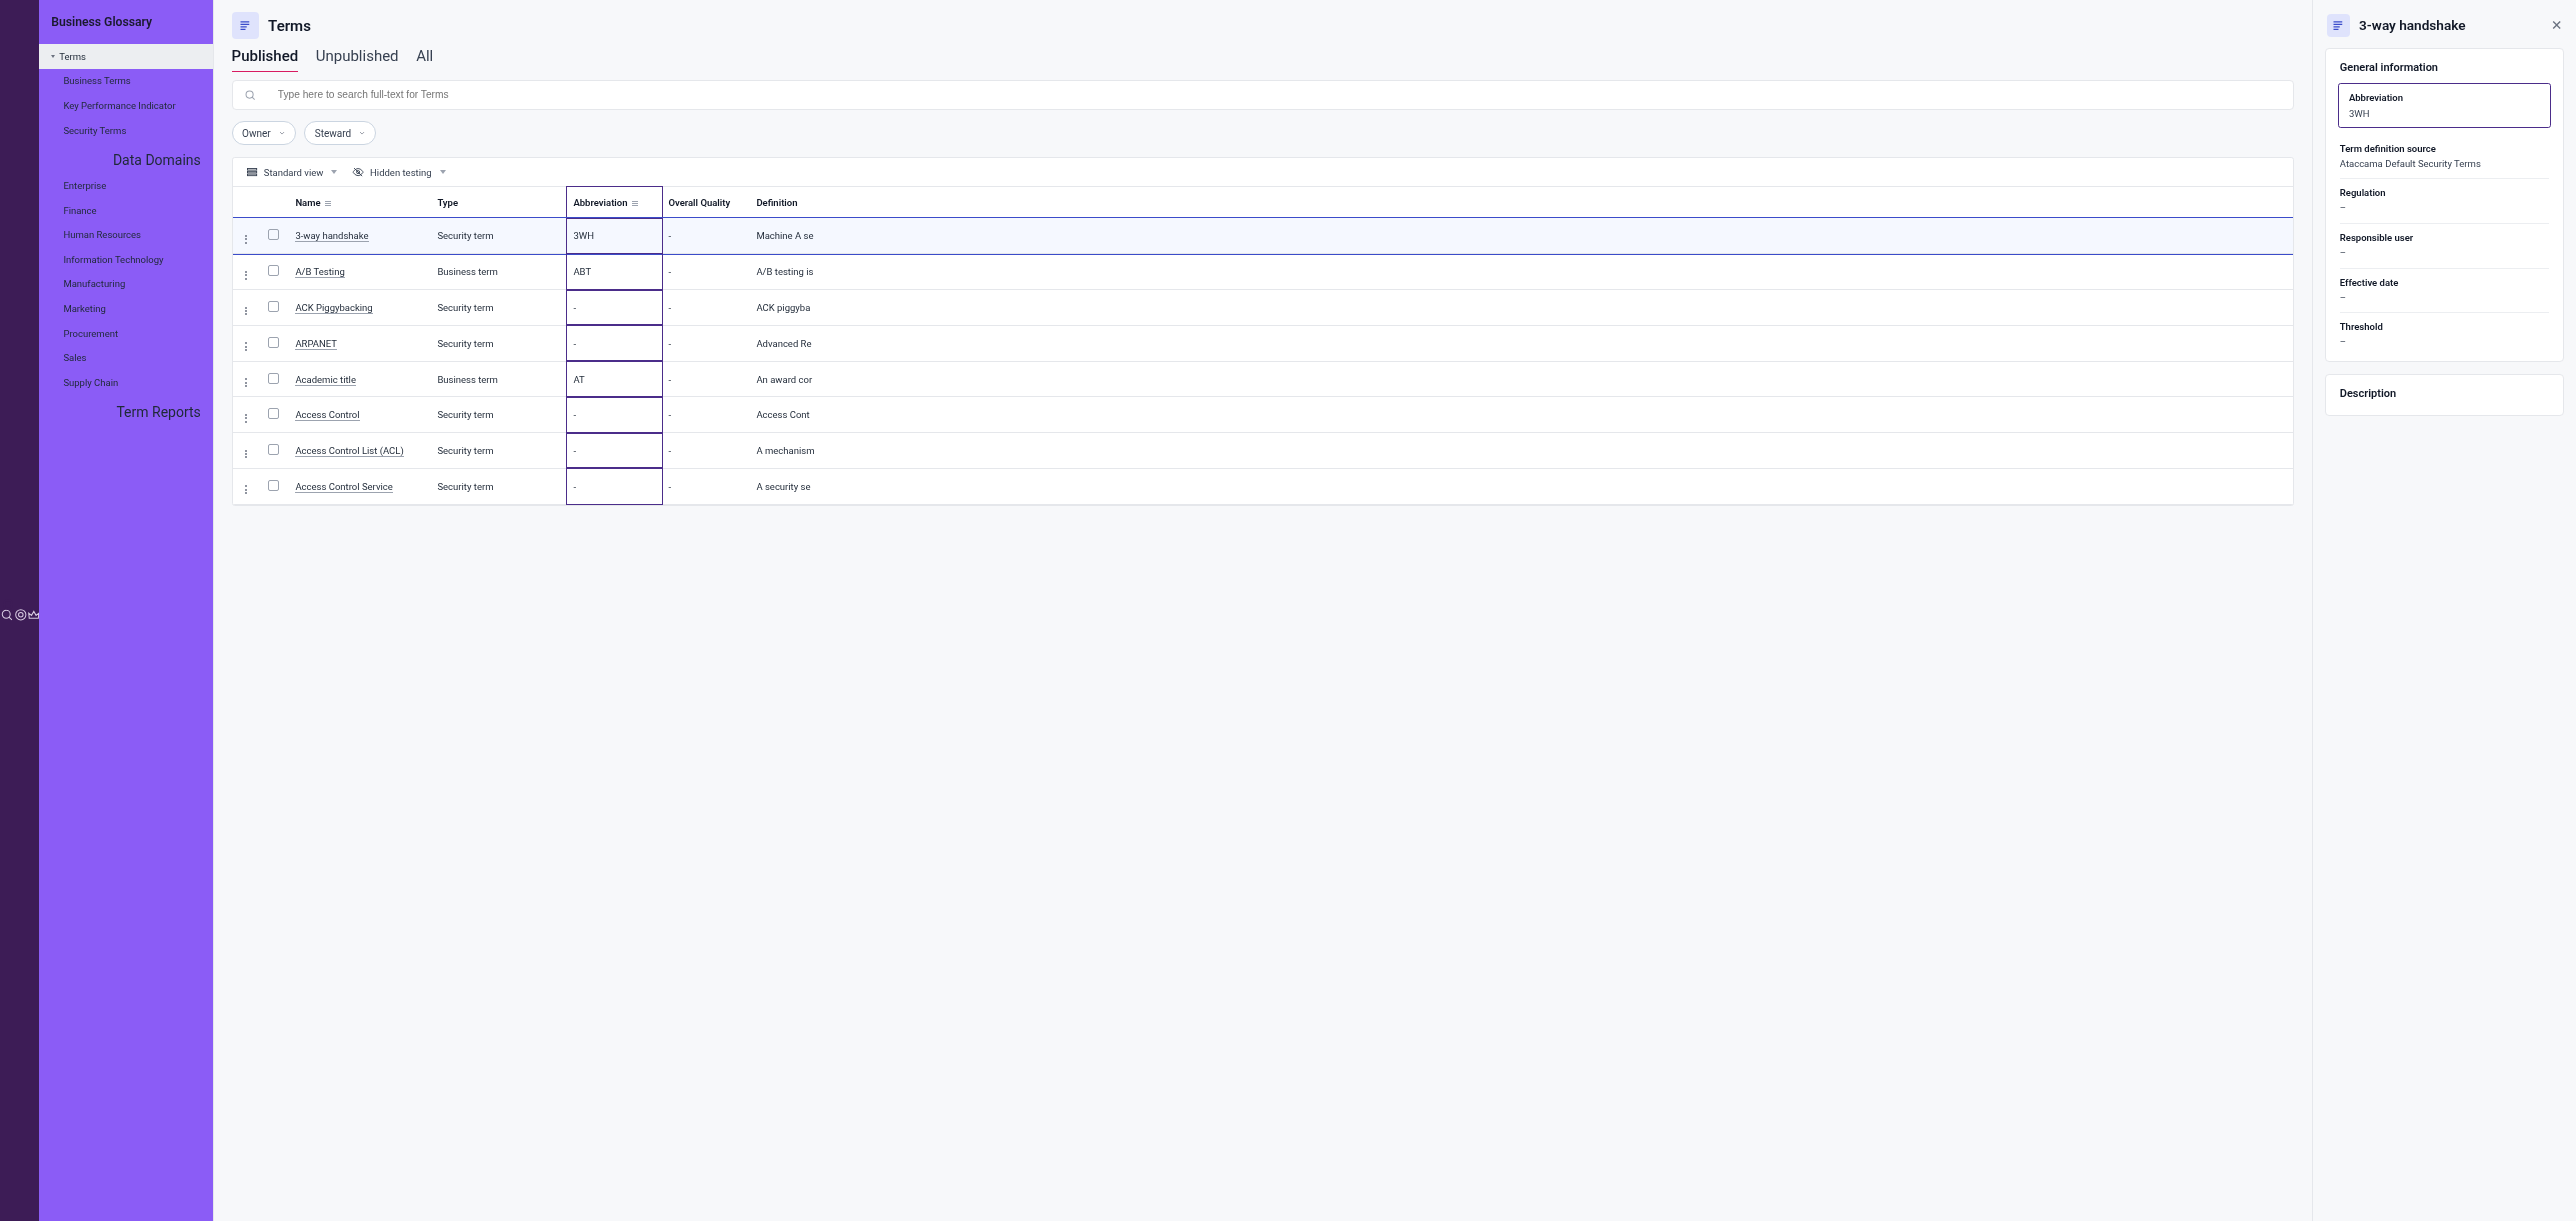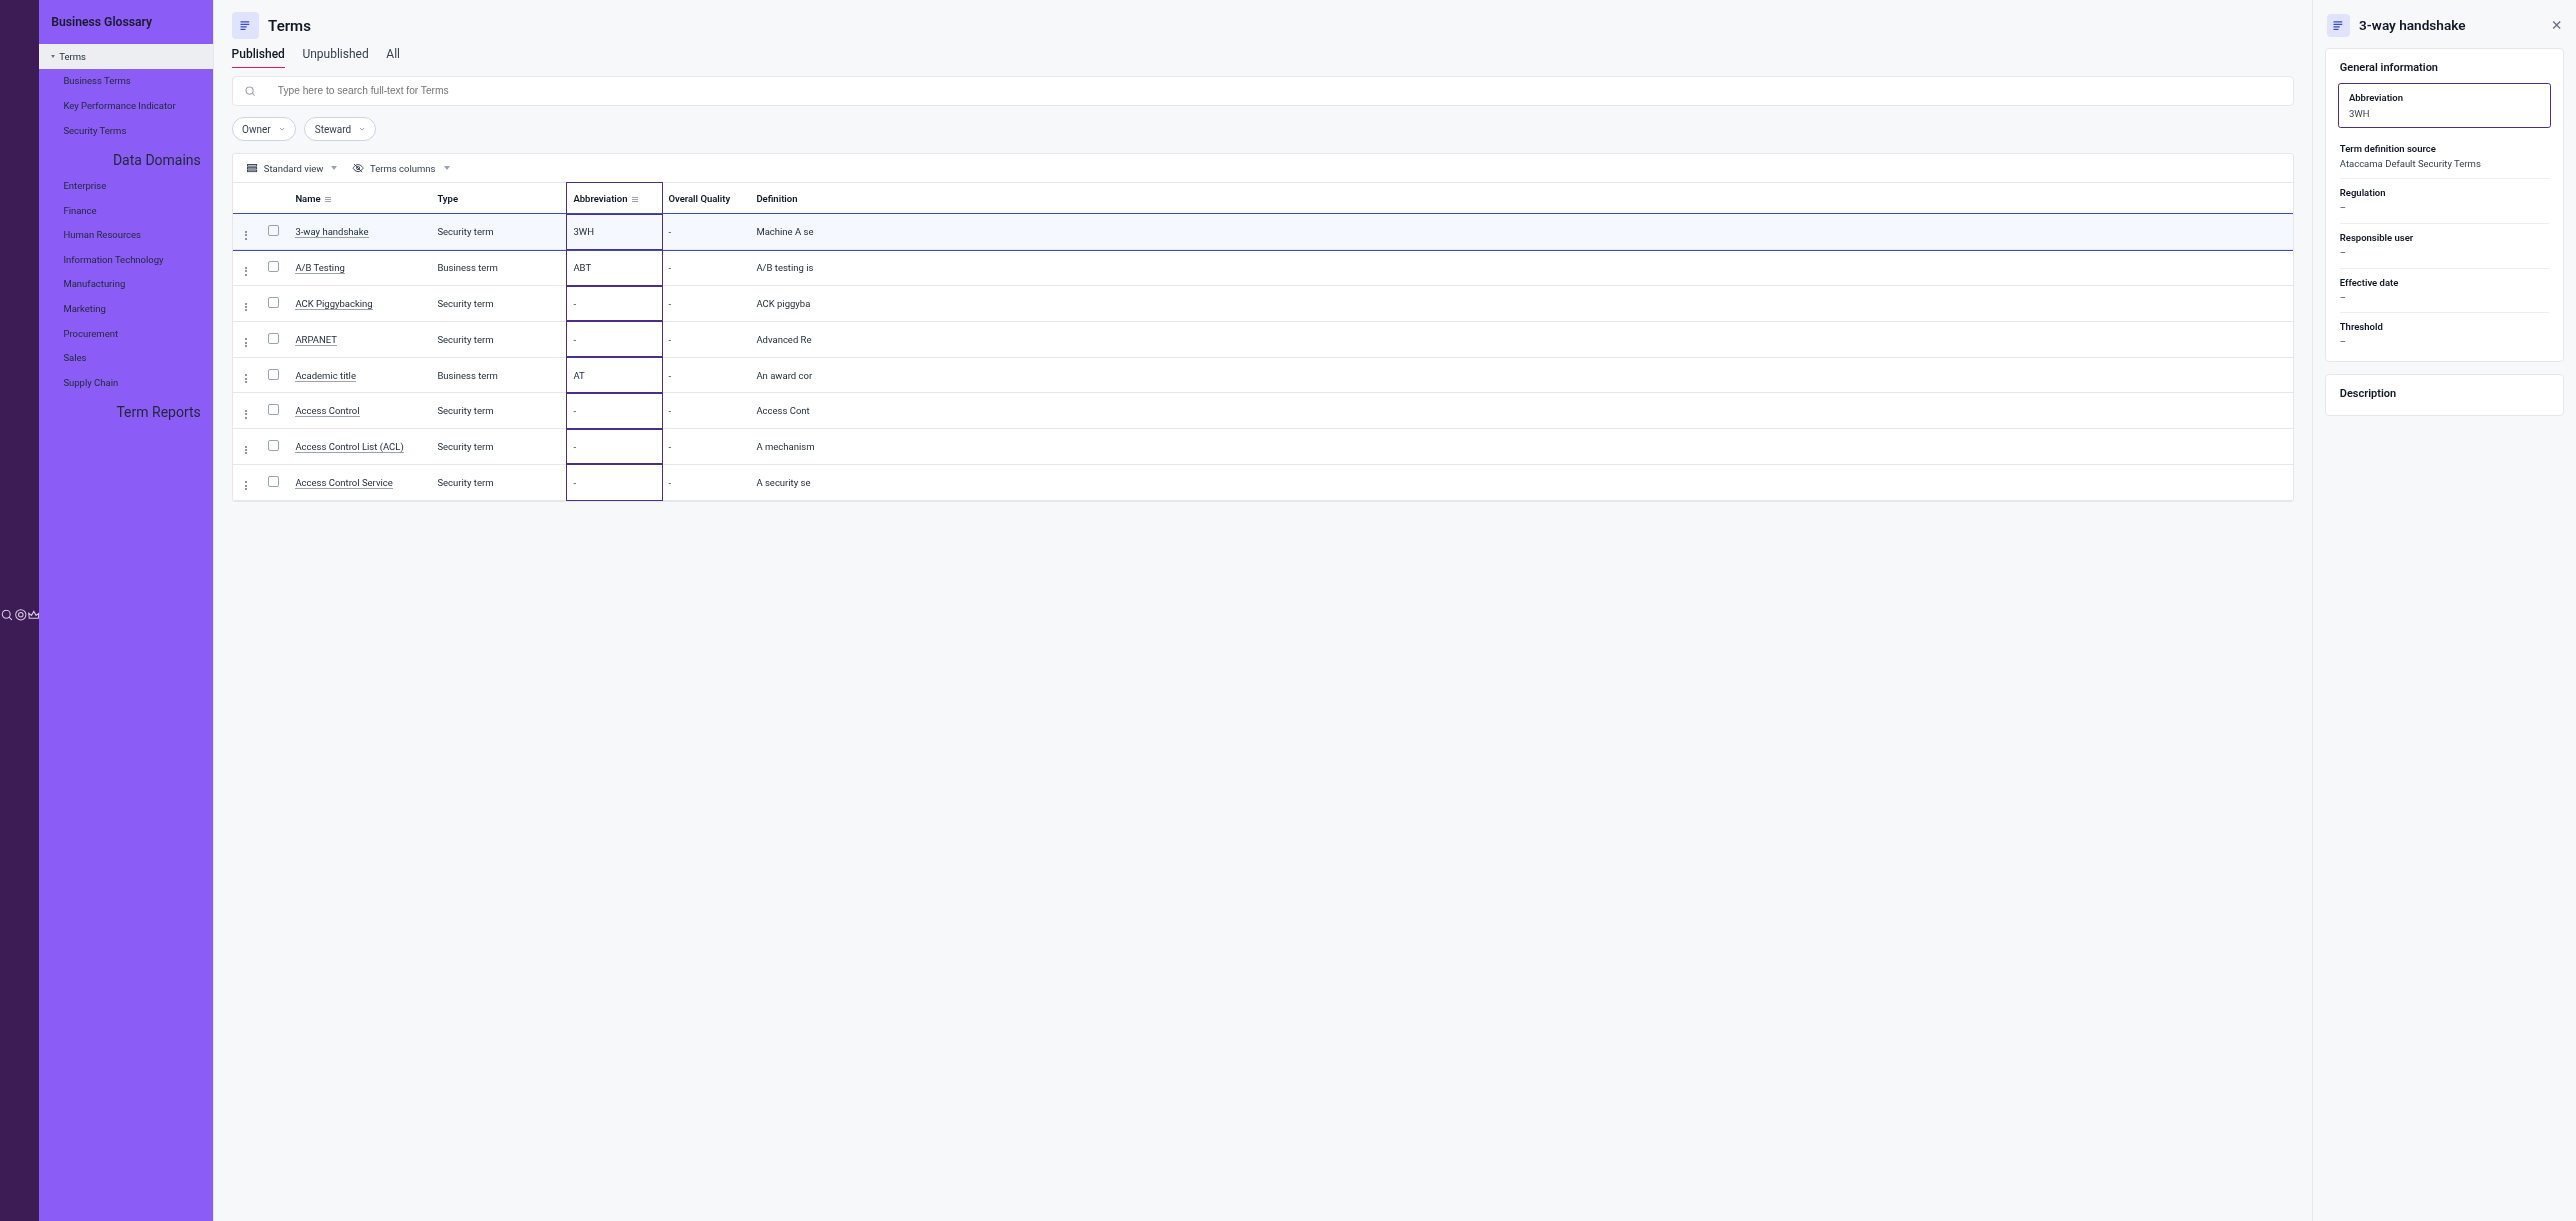--- a/index.html
+++ b/index.html
@@ -27,21 +27,21 @@
   .side-sub { padding-left: 24.4px; }
   .side-group-label { padding: 9.5px 12.2px 5.4px; color: #1f2937; font-size:14px;text-align:right; }
 
   
   .main { flex:1; display:flex; flex-direction:column; background:#f7f8fa; min-width:0; }
   .main-header { display:flex; align-items:center; gap:9.5px; padding: 12.2px 17.6px 8.1px; }
   .term-icon { width:27px; height:27px; border-radius:4.1px; background:#dfe3fc; display:flex; align-items:center; justify-content:center; color:#3b4cca;}
   .term-icon svg { width:15px; height:15px; fill:currentColor;}
   .main-header h1 { font-size: 15px; font-weight:600; color:#111827;}
   .tabs { display:flex; gap:17.6px; padding: 0 17.6px 8.1px; }
-  .tab { padding-bottom:5.4px; cursor:pointer; color:#374151; font-size:12px;}
+  .tab { padding-bottom:5.4px; cursor:pointer; color:#374151; font-size:15px;}
   .tab.active { color:#111827; font-weight:500; border-bottom:1.4px solid #d81b60;}
   .searchbox { margin: 0 17.6px 11px; background:#fff; border:0.7px solid #e5e7eb; border-radius:4.1px; display:flex; align-items:center; padding:8.1px 11px; gap:22px; color:#6b7280;}
   .searchbox svg { width:12.2px; height:12.2px; stroke:#9ca3af; fill:none; stroke-width:2;}
   .searchbox input { border:none; outline:none; flex:1; font-size:10.2px; color:#374151; background:transparent;}
   .filters { display:flex; gap:8.1px; padding:0 17.6px 12.2px;}
   .filter-pill { border:0.7px solid #cbd5e1; background:#fff; border-radius:677px; padding:5.4px 9.5px; display:flex; align-items:center; gap:6.8px; font-size:10px; color:#374151; cursor:pointer;}
   .filter-pill svg { width:8.1px; height:8.1px; stroke:#6b7280; fill:none; stroke-width:2;}
 
   .tablewrap { background:#fff; border:0.7px solid #e5e7eb; border-radius:2.7px; margin: 0 17.6px 0 17.6px; display:flex; flex-direction:column; min-height:0; overflow:hidden; }
   .table-toolbar { display:flex; align-items:center; gap:15px; padding:8.1px 13.6px; color:#374151; font-size:9.5px;text-align:right;}
@@ -239,21 +239,21 @@
             </svg>
           <span>Standard view</span>
           <span class="tritoggle"></span>
         </div>
         <div class="tbitem">
           <svg viewBox="0 0 24 24">
               <path d="M2 12s4-7 10-7 10 7 10 7-4 7-10 7S2 12 2 12z"></path>
               <circle cx="12" cy="12" r="3"></circle>
               <path d="M4 4l16 16"></path>
             </svg>
-          <span>Terms columns</span>
+          <span>Hidden testing</span>
           <span class="tritoggle"></span>
         </div>
       </div>
       <table>
         <colgroup>
           <col class="col-menu">
             <col class="col-check">
             <col class="col-name">
             <col class="col-type">
             <col class="col-abbr">

